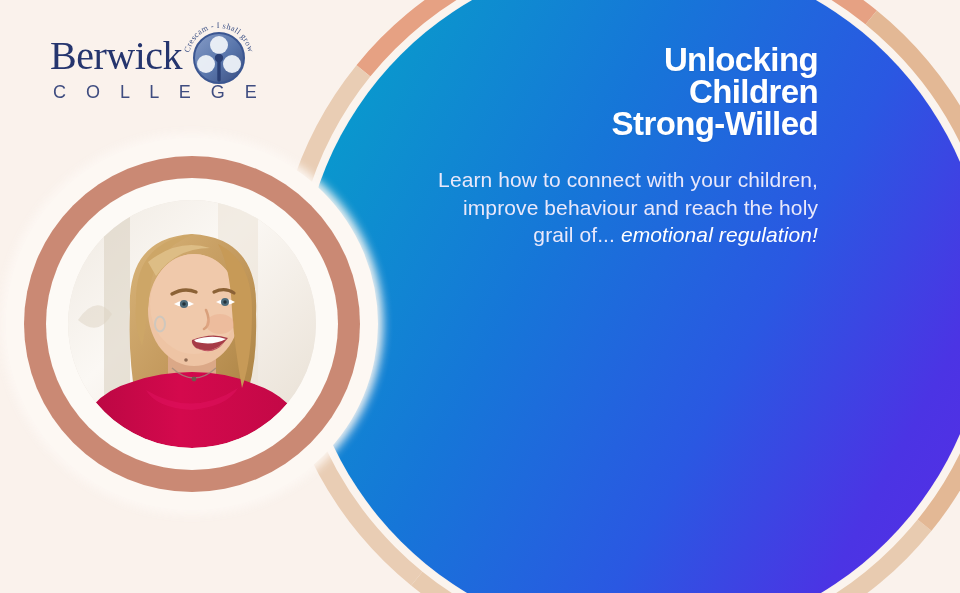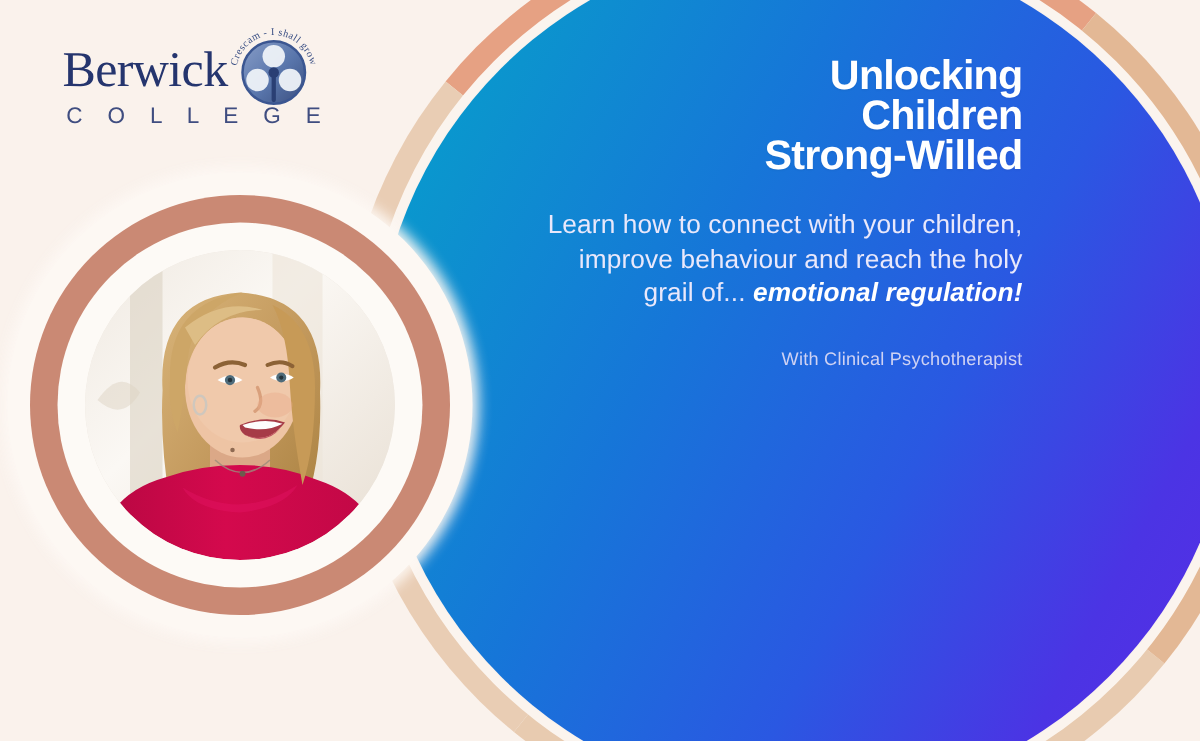--- a/index.html
+++ b/index.html
@@ -88,21 +88,21 @@
 
   .hero-sub {
     margin-top: 26px;
     color: #e9e8fb;
     font-size: 21px;
     line-height: 1.31;
     font-weight: 400;
     letter-spacing: 0.1px;
   }
   .hero-sub .emph {
-    font-weight: 700;
+    font-weight: 400;
     font-style: italic;
     color: #ffffff;
   }
 
   .hero-presenter {
     margin-top: 30px;
     color: #cfd2f3;
     font-size: 14.5px;
     line-height: 1.30;
     font-weight: 400;
@@ -204,21 +204,20 @@
       <span class="tl">Children</span>
       <span class="tl">Strong-Willed</span>
     </div>
 
     <div class="hero-sub">
       <span>Learn how to connect with your children, improve behaviour and reach the holy grail of...</span>
       <span class="emph">emotional regulation!</span>
     </div>
 
     <div class="hero-presenter">
-      <span class="pl">With Clinical Psychotherapist</span>
     </div>
 
   </div>
 
   <div class="portrait-wrap">
     <div class="portrait-halo"></div>
     <div class="portrait-ring"></div>
     <div class="portrait-ring-2"></div>
     <div class="portrait-photo">
       <svg viewBox="0 0 248 248" width="248" height="248" aria-hidden="true">

